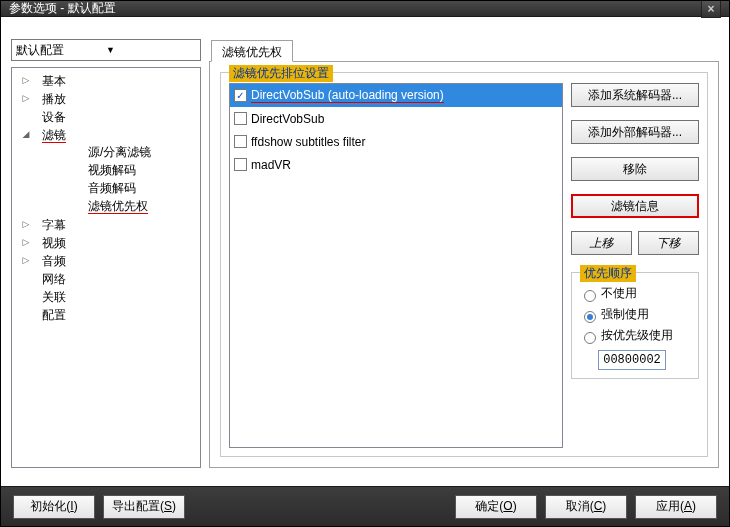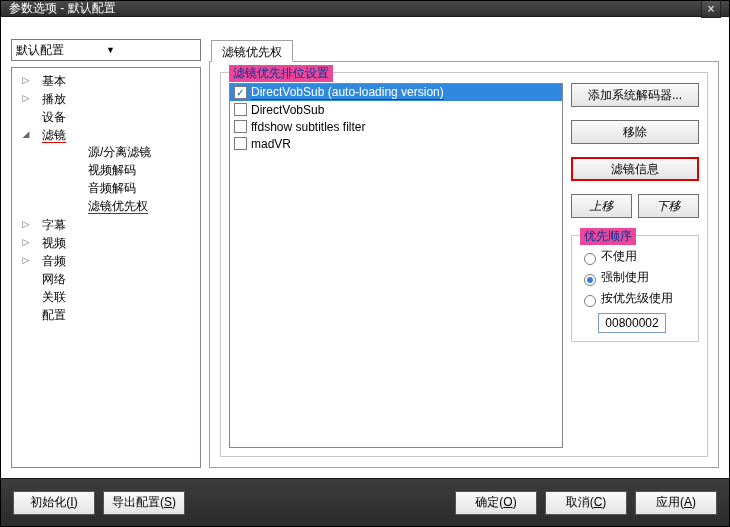--- a/index.html
+++ b/index.html
@@ -96,42 +96,43 @@
   }
   
   .fieldset {
     border: 1px solid #c8c8c8;
     padding: 10px 8px 8px 8px;
     margin-bottom: 8px;
     position: relative;
   }
   .fieldset.inner2 {
     margin-bottom:0;
+    font-family:Liberation Mono, monospace;
   }
   .fieldset > .legend {
     position: absolute;
     top: -8px; left: 8px;
-    background: #ec4899;
+    background: #eab308;
     padding: 0 4px;
     color: #003399;
   }
   .fs-row { display: flex; gap: 8px; }
   .list-col { flex: 1; }
   .btn-col { width: 128px; display: flex; flex-direction: column; gap: 13px; }
   .filter-list {
     border: 1px solid #828790;
     background: #fff;
     height: 100%;
     min-height: 320px;
   }
   .filter-item {
     display: flex; align-items: center;
     padding: 1px 4px;
     gap: 4px;
-    height: 17px;
+    height: 23px;
   }
   .filter-item.selected {
     background: #3089de;
     color: #fff;
   }
   .filter-item.selected.underline .lbl { border-bottom: 1px solid #d00; }
   .chk {
     width: 13px; height: 13px;
     border: 1px solid #7a7a7a;
     background: #fff;
@@ -172,21 +173,21 @@
     border: 1px solid #7a98c0;
     margin: 4px 0 0 18px;
     padding: 0 4px;
     text-align: center;
     display: flex; align-items: center; justify-content: center;
   }
   
   .footer {
     position: absolute;
     left: 0; right: 0; bottom: 0;
-    height: 48px;
+    height: 40px;
     background: linear-gradient(#3d3d3d,#2b2b2b);
     border-top: 1px solid #1a1a1a;
     display: flex; align-items: center;
     padding: 16px 12px;
     gap: 8px;
   }
   .footer .spacer { flex: 1; }
   .footer .fbtn {
     height: 24px; min-width: 82px;
     border: 1px solid #555;
@@ -309,20 +310,23 @@
                     <span class="chk"></span>
                     <span class="lbl">madVR</span>
                   </div>
                 </div>
             </div>
             <div class="btn-col">
               <div class="btn">
                 <span>添加系统解码器...</span>
               </div>
               <div class="btn">
+                <span>添加外部解码器...</span>
+              </div>
+              <div class="btn">
                 <span>移除</span>
               </div>
               <div class="btn highlight">
                 <span>滤镜信息</span>
               </div>
               <div class="btn-pair">
                 <div class="btn">
                   <span>上移</span>
                 </div>
                 <div class="btn">

